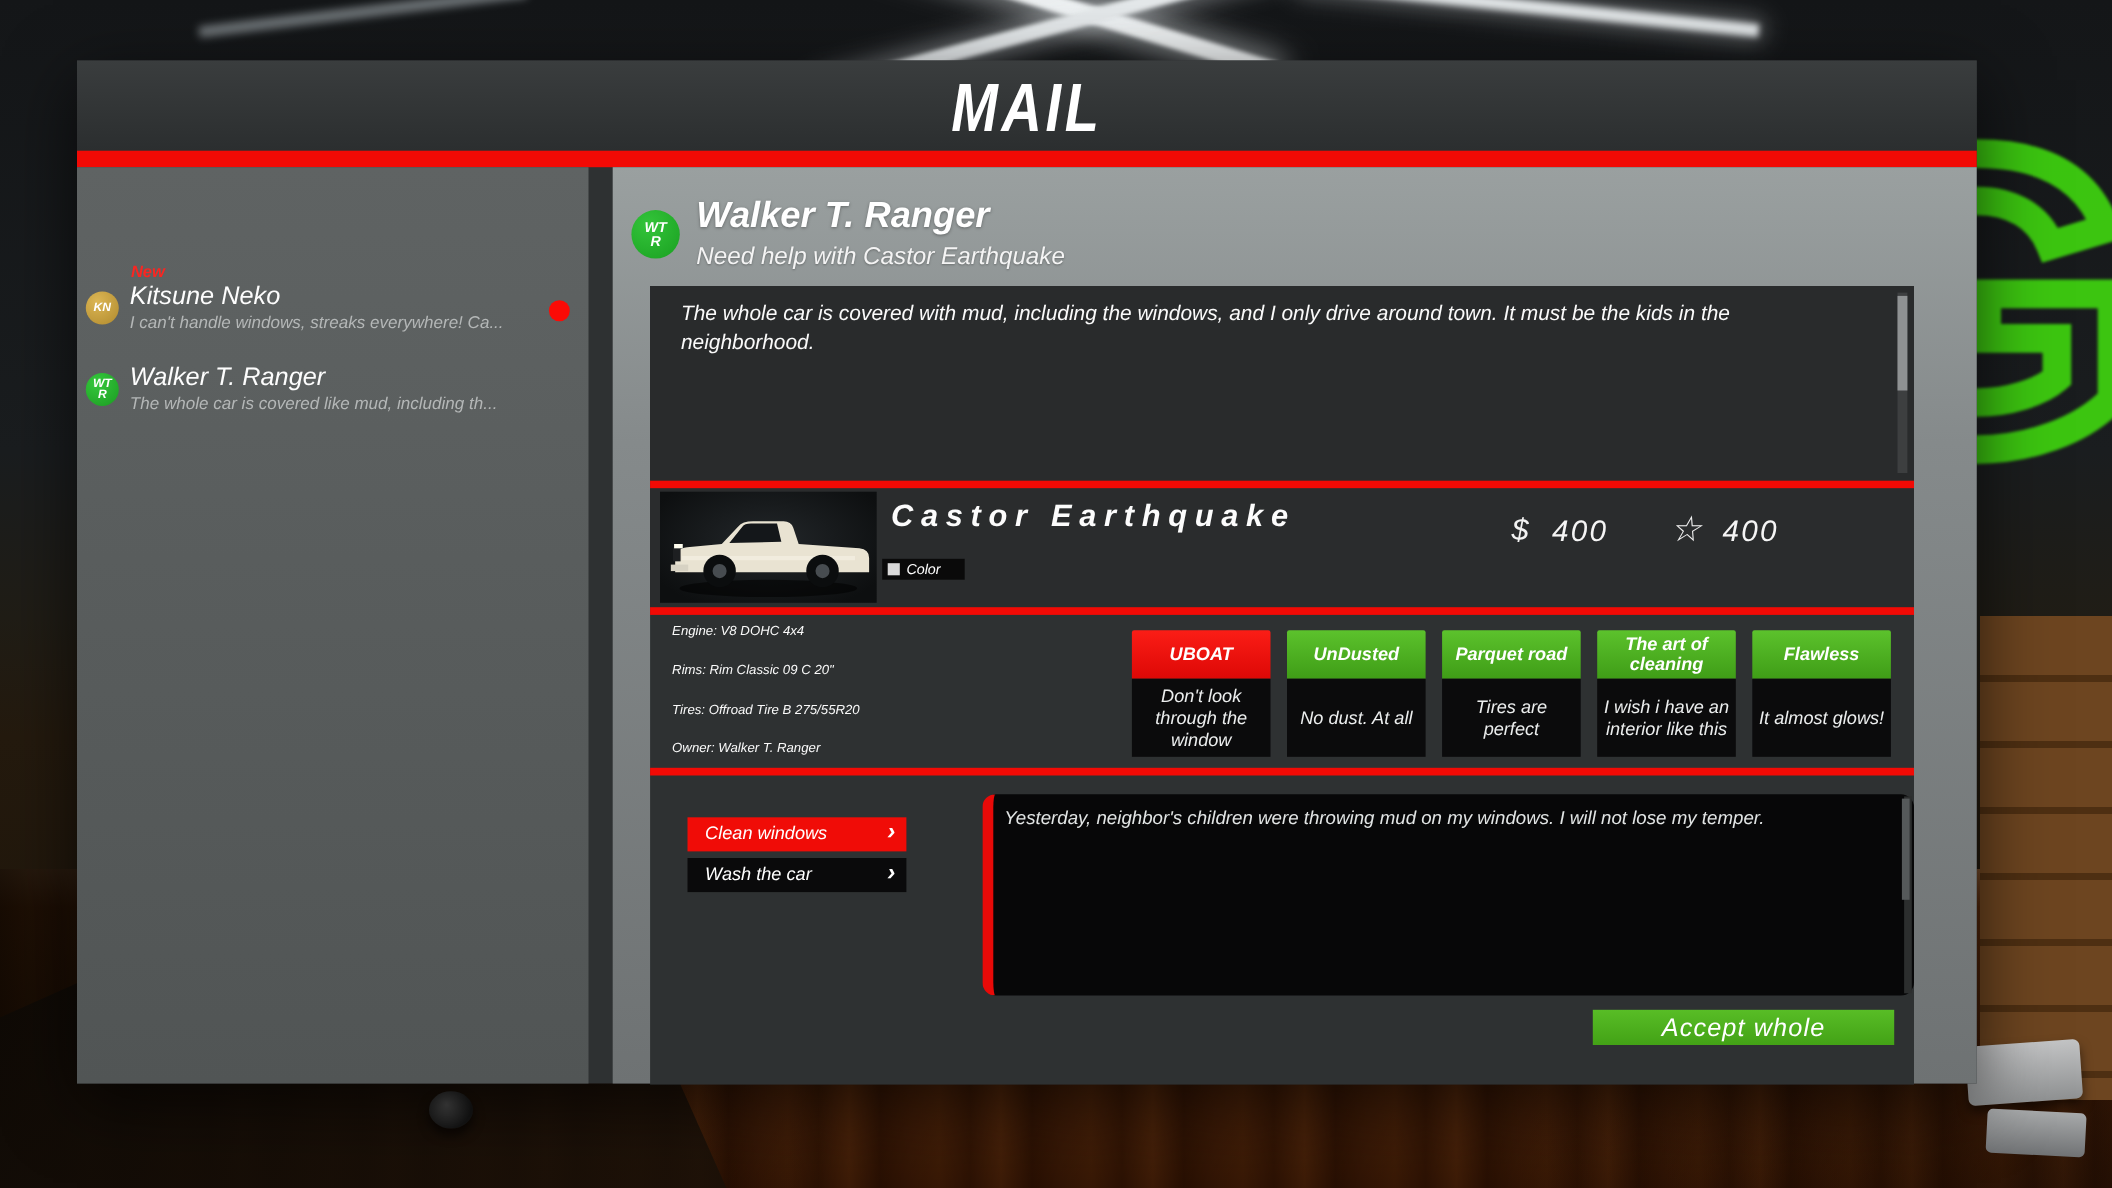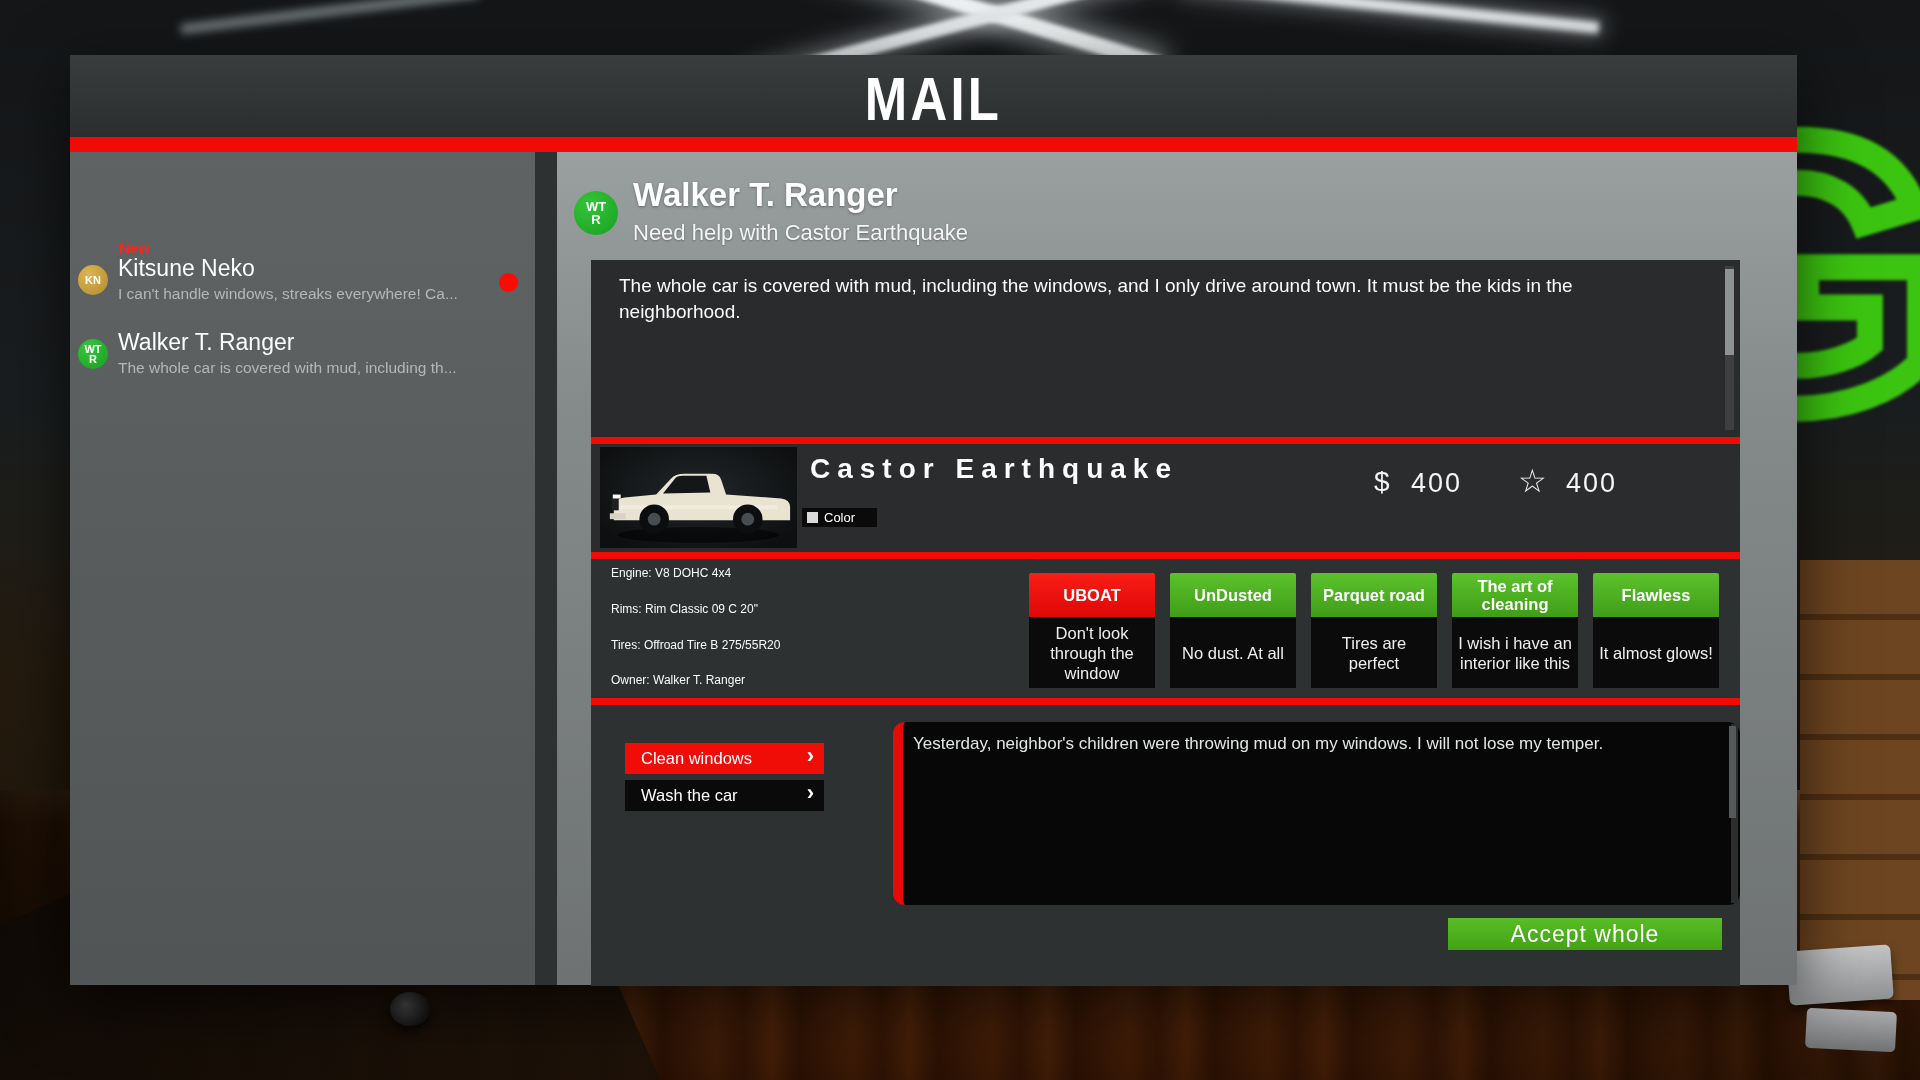--- a/index.html
+++ b/index.html
@@ -23,21 +23,21 @@
   .bg-light-x2{left:740px;top:18px;width:430px;height:14px;background:#e4e8ea;filter:blur(2px);transform:rotate(-15deg);box-shadow:0 0 22px 5px rgba(240,245,248,.45);}
   .bg-light-h{left:1180px;top:0px;width:420px;height:12px;background:#dfe3e5;filter:blur(3px);transform:rotate(6deg);box-shadow:0 0 20px 4px rgba(235,240,243,.4);}
   .bg-light-l{left:180px;top:6px;width:300px;height:10px;background:#9aa2a6;filter:blur(4px);transform:rotate(-7deg);opacity:.7;}
   .bg-g{left:1648px;top:84px;font-size:380px;font-weight:700;color:transparent;-webkit-text-stroke:26px #3ecf10;filter:blur(1.5px);opacity:.95;line-height:1;}
   .bg-crate{left:1800px;top:560px;width:120px;height:440px;
     background:repeating-linear-gradient(180deg,#6d4520 0 54px,#4e2f12 54px 60px),linear-gradient(90deg,rgba(0,0,0,.5),rgba(0,0,0,0));}
   .bg-tool1{left:1788px;top:948px;width:104px;height:54px;background:linear-gradient(180deg,#c3c4c5,#8f9192);border-radius:6px;transform:rotate(-4deg);box-shadow:0 6px 10px rgba(0,0,0,.5);}
   .bg-tool2{left:1806px;top:1010px;width:90px;height:40px;background:linear-gradient(180deg,#a7a9aa,#707274);border-radius:5px;transform:rotate(3deg);}
 
   
-  .window{left:70px;top:55px;width:1727px;height:930px;background:#2e3132;box-shadow:0 18px 60px rgba(0,0,0,.65);}
+  .window{left:70px;top:55px;width:1727px;height:930px;background:#2e3132;box-shadow:0 18px 60px rgba(0,0,0,.65);font-style:italic;}
   .win-header{left:0;top:0;width:1727px;height:82px;background:linear-gradient(180deg,#3a3d3e,#2b2e2f);}
   .win-title{left:0;top:8px;width:1727px;text-align:center;color:#fff;font-size:62px;font-weight:700;letter-spacing:4px;transform:scaleX(.82);}
   .red-bar{left:0;top:82px;width:1727px;height:15px;background:#f20a05;}
 
   
   .sidebar{left:0;top:97px;width:465px;height:833px;background:linear-gradient(180deg,#5f6363,#515555);}
   .m-item{position:absolute;left:0;width:465px;height:88px;cursor:pointer;}
   .m-item .avatar{position:absolute;left:8px;top:14px;width:30px;height:30px;border-radius:50%;color:#fff;font-weight:700;
     display:flex;flex-direction:column;align-items:center;justify-content:center;line-height:10px;font-size:11px;}
   .avatar-gold{background:radial-gradient(circle at 35% 30%,#dcb654,#b08a2e);}
@@ -135,21 +135,21 @@
         <div class="m-name">Kitsune Neko</div>
         <div class="m-preview">I can't handle windows, streaks everywhere! Ca...</div>
         <div class="m-dot"></div>
       </div>
       <div class="m-item" style="top:173px;">
         <div class="avatar avatar-green">
           <span>WT</span>
           <span>R</span>
         </div>
         <div class="m-name">Walker T. Ranger</div>
-        <div class="m-preview">The whole car is covered with mud, including th...</div>
+        <div class="m-preview">The whole car is covered like mud, including th...</div>
       </div>
     </div>
 
     <div class="abs main">
       <div class="abs sender-avatar">
         <span>WT</span>
         <span>R</span>
       </div>
       <div class="abs sender-name">Walker T. Ranger</div>
       <div class="abs subject">Need help with Castor Earthquake</div>

